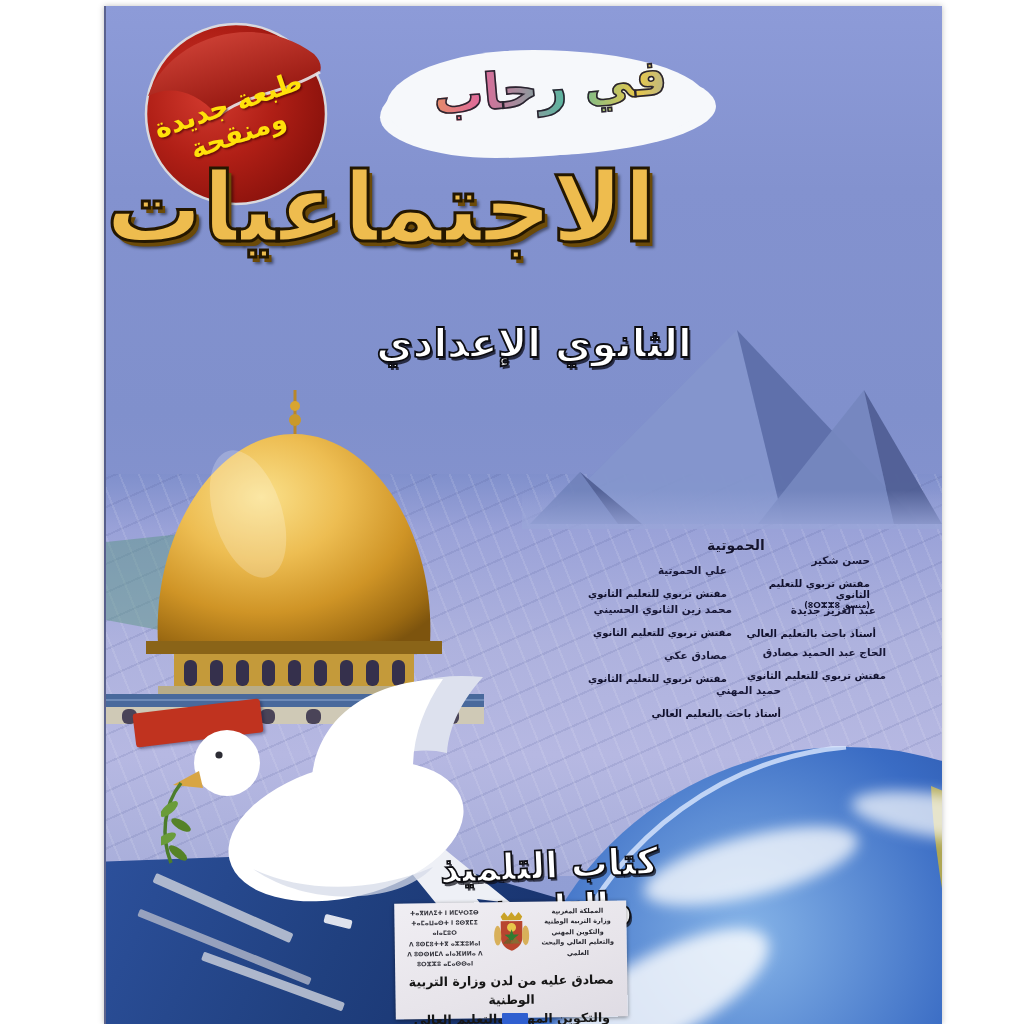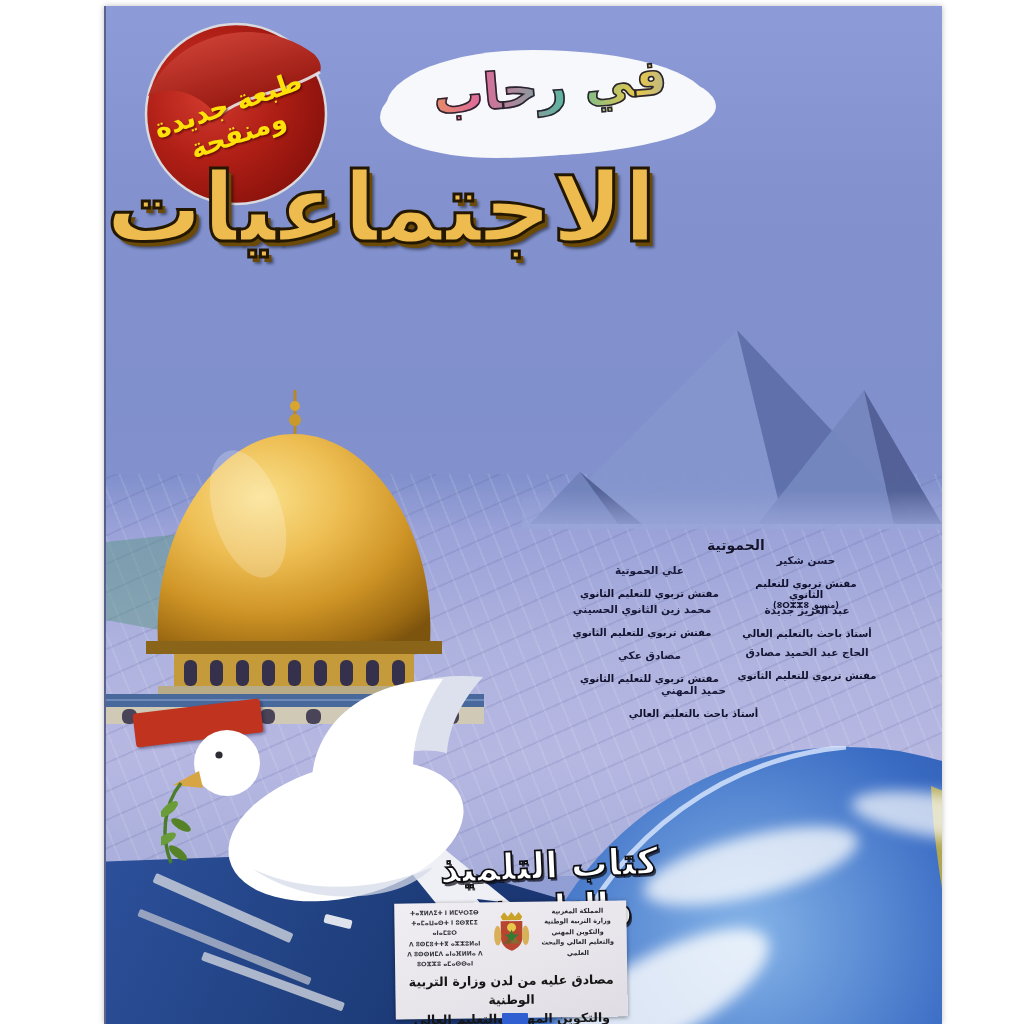--- a/index.html
+++ b/index.html
@@ -55,21 +55,21 @@
   .pier.boat{left:218px;top:66px;width:28px;height:9px;transform:rotate(14deg);background:#e9ebf2;opacity:.95;}
   .dove{position:absolute;left:55px;top:635px;}
   .earth{position:absolute;left:405px;top:740px;width:670px;height:670px;}
   
   .booktype{position:absolute;left:264px;top:838px;width:360px;text-align:center;transform:rotate(-2.5deg);
       font-size:37px;font-weight:700;color:#fff;-webkit-text-stroke:1.7px #0d0d12;
       text-shadow:2px 3px 0 rgba(10,10,20,.7);}
   
   .authors-heading{position:absolute;left:560px;top:531px;width:140px;text-align:center;
       font-size:14px;font-weight:700;color:#13132e;text-shadow:0 0 1px rgba(255,255,255,.5);}
-  .author{position:absolute;text-align:center;color:#181838;direction:rtl;}
+  .author{position:absolute;text-align:right;color:#181838;direction:rtl;}
   .author .a-name{font-size:10.5px;font-weight:700;display:block;}
   .author .a-role{font-size:10px;font-weight:700;display:block;margin-top:12px;color:#10102c;}
   .author .a-note{font-size:8px;font-weight:700;display:block;margin-top:1px;color:#10102c;}
   .a-r1{left:636px;top:548px;width:128px;}
   .a-r2{left:632px;top:598px;width:138px;}
   .a-r3{left:622px;top:640px;width:158px;}
   .a-l1{left:466px;top:558px;width:155px;}
   .a-l2{left:446px;top:597px;width:180px;}
   .a-l3{left:466px;top:643px;width:155px;}
   .a-l4{left:500px;top:678px;width:175px;}
@@ -225,20 +225,21 @@
     </div>
   </div>
 
   <div class="splash">
     <div class="splash-blob"></div>
     <div class="series-text rtl">في رحاب</div>
   </div>
 
   <div class="main-title rtl">الاجتماعيات</div>
   <div class="subtitle rtl">
+    <div class="l2">الثانوي الإعدادي</div>
   </div>
 
   <div class="authors-heading rtl">الحموتية</div>
 
   <div class="author a-r1">
     <span class="a-name">حسن شكير</span>
     <span class="a-role">مفتش تربوي للتعليم الثانوي</span>
     <span class="a-note">(منسق ⵓⵔⵣⵣⵓ)</span>
   </div>
   <div class="author a-r2">

